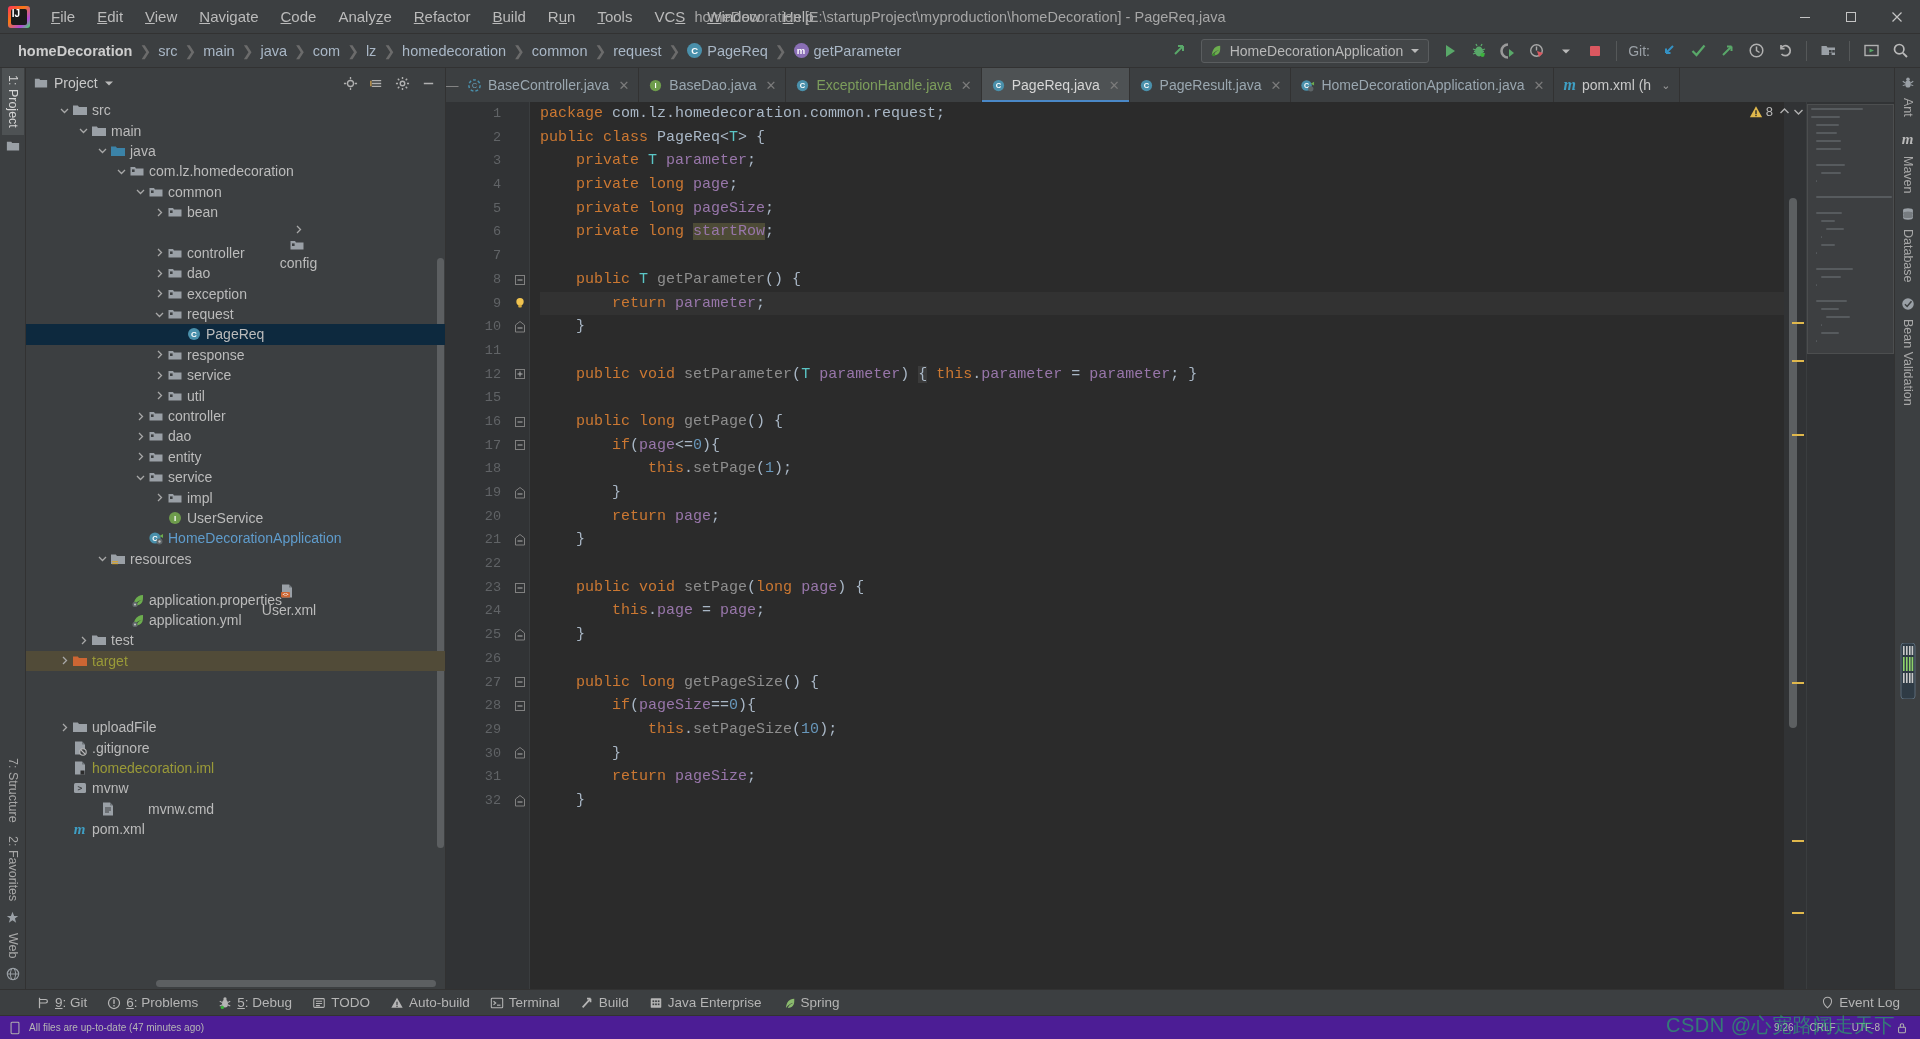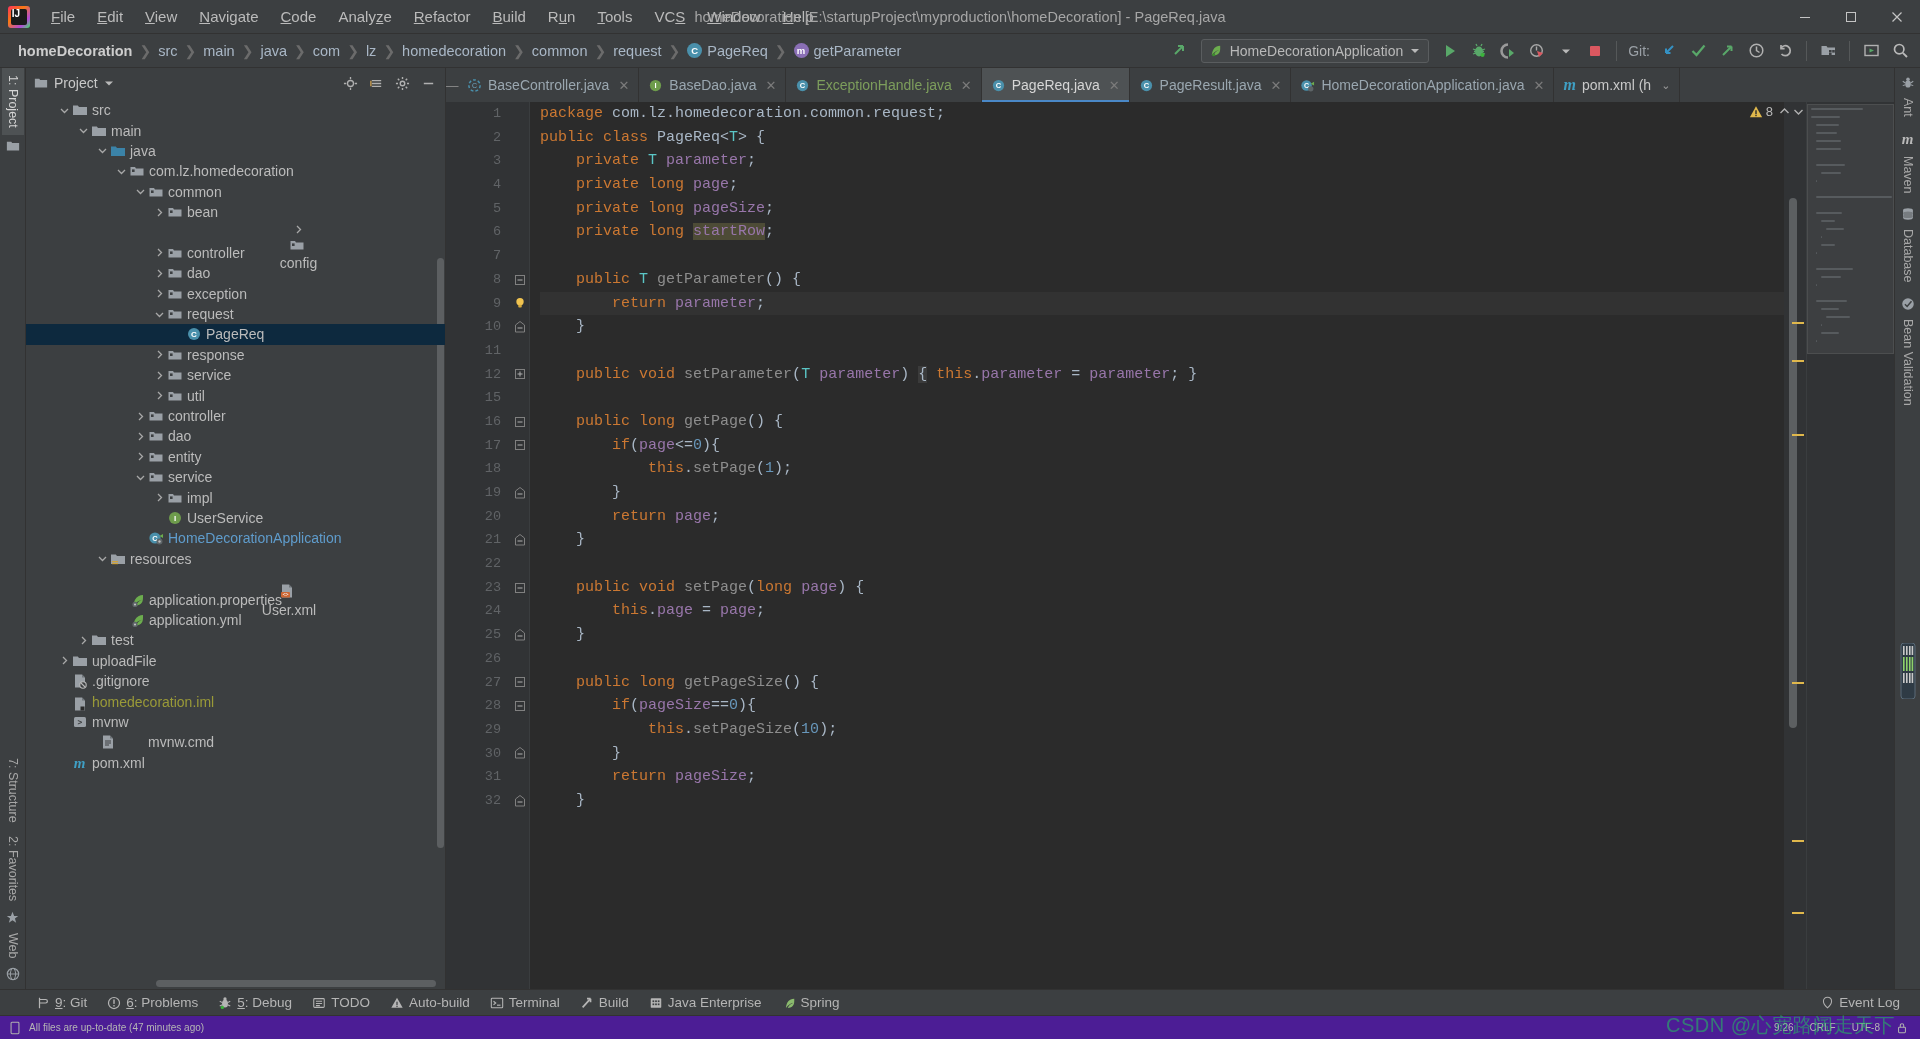--- a/index.html
+++ b/index.html
@@ -789,21 +789,34 @@
                 <path d="M3 1 L6.5 4.5 L3 8" stroke="#a8a8a8" stroke-width="1.3" fill="none"></path>
               </svg>
             </span>
             <span class="fic">
               <svg width="16" height="16" viewBox="0 0 16 16">
                 <path d="M1 3.5 L5.8 3.5 L7 5 L15 5 L15 13 L1 13 Z" fill="#9aa0a6"></path>
               </svg>
             </span>
             <span class="lbl">test</span>
           </div>
-          <div class="row" style="padding-left: 31px;">
+          <div class="row hl" style="padding-left: 31px;">
+            <span class="arrow">
+              <svg width="9" height="9" viewBox="0 0 9 9">
+                <path d="M3 1 L6.5 4.5 L3 8" stroke="#a8a8a8" stroke-width="1.3" fill="none"></path>
+              </svg>
+            </span>
+            <span class="fic">
+              <svg width="16" height="16" viewBox="0 0 16 16">
+                <path d="M1 3.5 L5.8 3.5 L7 5 L15 5 L15 13 L1 13 Z" fill="#cc6633"></path>
+              </svg>
+            </span>
+            <span class="lbl c-green">target</span>
+          </div>
+          <div class="row" style="padding-left: 31px; margin-top: 46px;">
             <span class="arrow">
               <svg width="9" height="9" viewBox="0 0 9 9">
                 <path d="M3 1 L6.5 4.5 L3 8" stroke="#a8a8a8" stroke-width="1.3" fill="none"></path>
               </svg>
             </span>
             <span class="fic">
               <svg width="16" height="16" viewBox="0 0 16 16">
                 <path d="M1 3.5 L5.8 3.5 L7 5 L15 5 L15 13 L1 13 Z" fill="#9aa0a6"></path>
               </svg>
             </span>
@@ -814,21 +827,21 @@
             <span class="fic">
               <svg width="16" height="16" viewBox="0 0 16 16">
                 <path d="M3 1.5 L10 1.5 L13 4.5 L13 14.5 L3 14.5 Z" fill="#9aa0a6"></path>
                 <path d="M10 1.5 L10 4.5 L13 4.5 Z" fill="#6e7478"></path>
                 <circle cx="11" cy="12" r="3.2" fill="#3c3f41" stroke="#b9b9b9" stroke-width="1.1"></circle>
                 <path d="M9 10 L13 14" stroke="#b9b9b9" stroke-width="1.1"></path>
               </svg>
             </span>
             <span class="lbl">.gitignore</span>
           </div>
-          <div class="row" style="padding-left: 31px; align-items: flex-end;">
+          <div class="row" style="padding-left: 31px;">
             <span class="arrow empty"></span>
             <span class="fic">
               <svg width="16" height="16" viewBox="0 0 16 16">
                 <path d="M3 1.5 L10 1.5 L13 4.5 L13 14.5 L3 14.5 Z" fill="#9aa0a6"></path>
                 <path d="M10 1.5 L10 4.5 L13 4.5 Z" fill="#6e7478"></path>
                 <rect x="8.5" y="10.5" width="4" height="4" fill="#2b2b2b"></rect>
               </svg>
             </span>
             <span class="lbl c-green">homedecoration.iml</span>
           </div>

